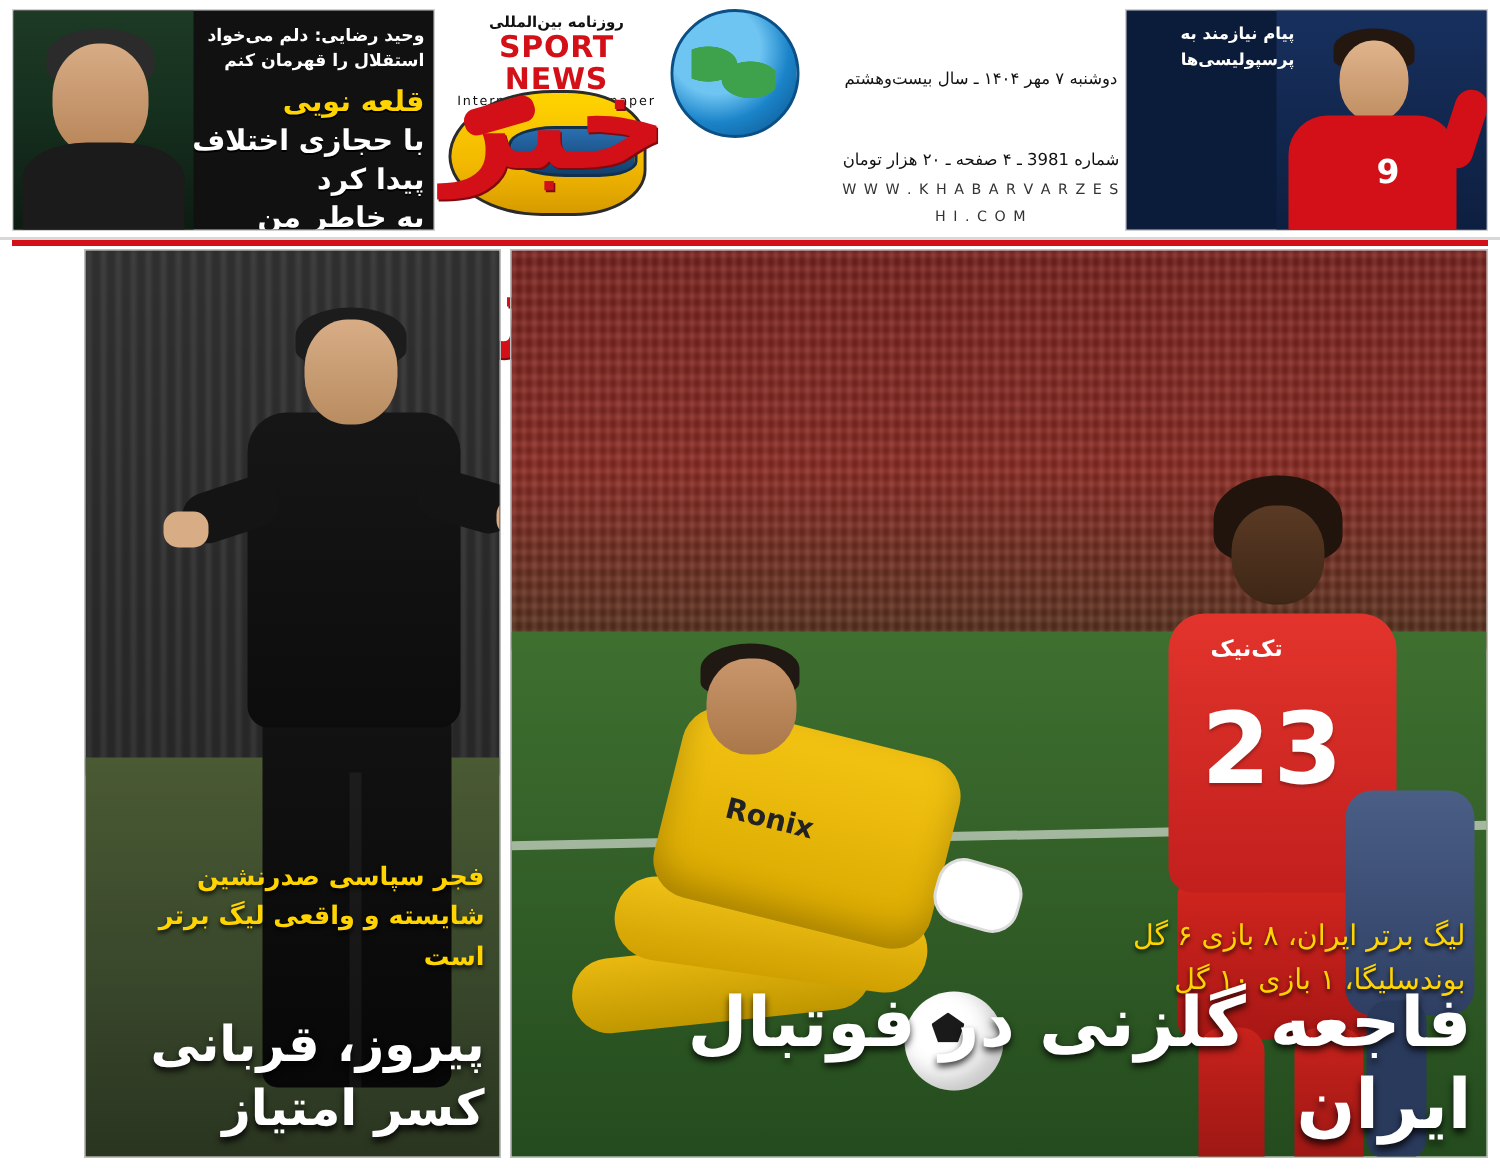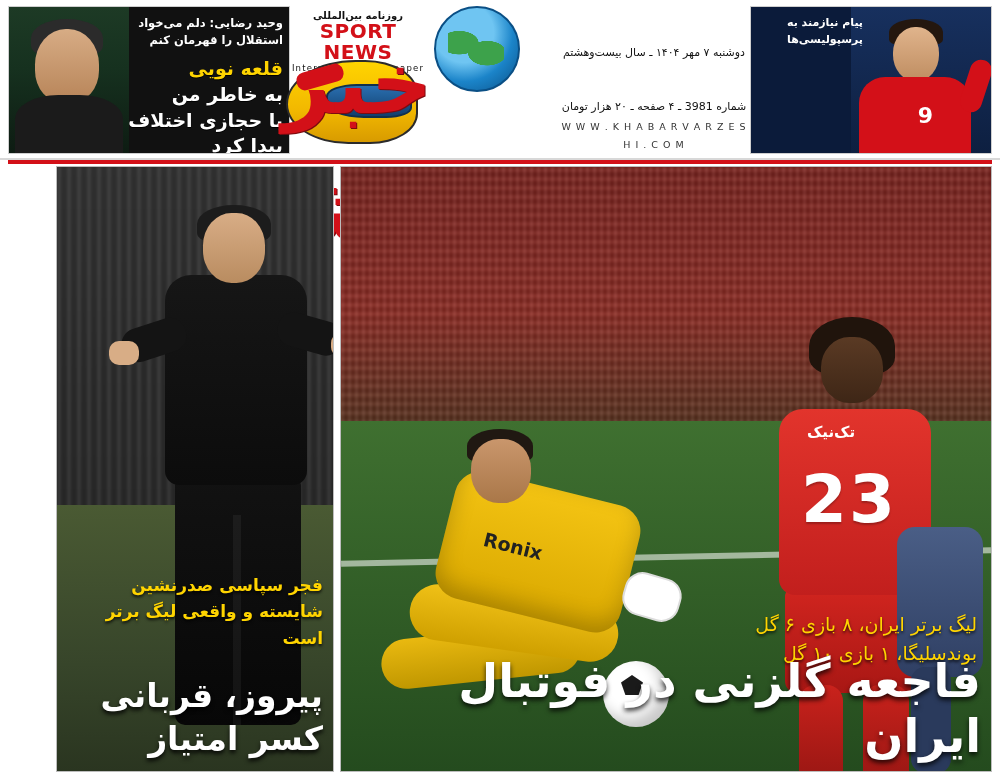--- a/index.html
+++ b/index.html
@@ -71,21 +71,21 @@
     margin-top: 8px;
     color: #ffd400;
     font-size: 19px; line-height: 1.35;
     font-weight: bold;
     text-shadow: 0 1px 0 #000;
   }
   .teaser-left .headline .white { color:#ffffff; display:block; }
 
   
   .nameplate {
-    position: absolute; left: 280px; top: 4px;
+    position: absolute; left: 293px; top: 4px;
     width: 248px; height: 150px;
   }
   .globe {
     position: absolute; right: 8px; top: 2px;
     width: 86px; height: 86px; border-radius: 50%;
     background: radial-gradient(circle at 34% 30%, #6fc5f2 0 38%, #1b84c9 62%, #0a4f85 100%);
     border: 2px solid #0a4f85;
     overflow: hidden;
   }
   .globe:after {
@@ -413,22 +413,22 @@
     <div class="teaser-left">
       <div class="photo">
         <div class="hair"></div>
         <div class="face"></div>
         <div class="body"></div>
       </div>
       <div class="txt">
         <div class="kicker">وحید رضایی: دلم می‌خواد استقلال را قهرمان کنم</div>
         <div class="headline">
           <span>قلعه نویی</span>
+          <span class="white">با حجازی اختلاف پیدا کرد</span>
           <span class="white">به خاطر من</span>
-          <span class="white">با حجازی اختلاف پیدا کرد</span>
         </div>
       </div>
     </div>
 
     <div class="nameplate">
       <div class="globe"></div>
       <div class="sportnews">
         <div class="fa-top">روزنامه بین‌المللی</div>
         <div class="sn">SPORT NEWS</div>
         <div class="intl">International Newspaper</div>

